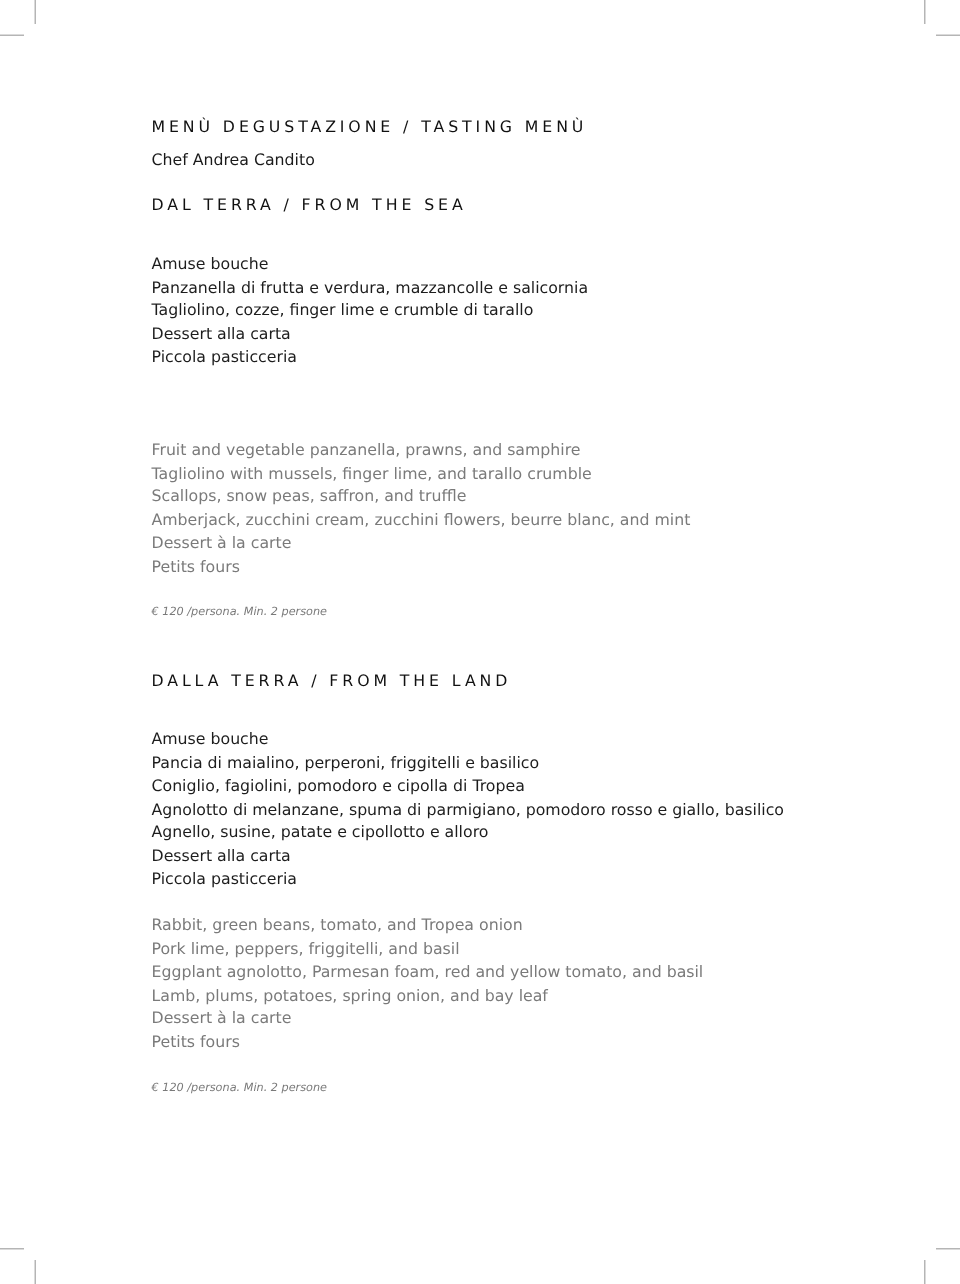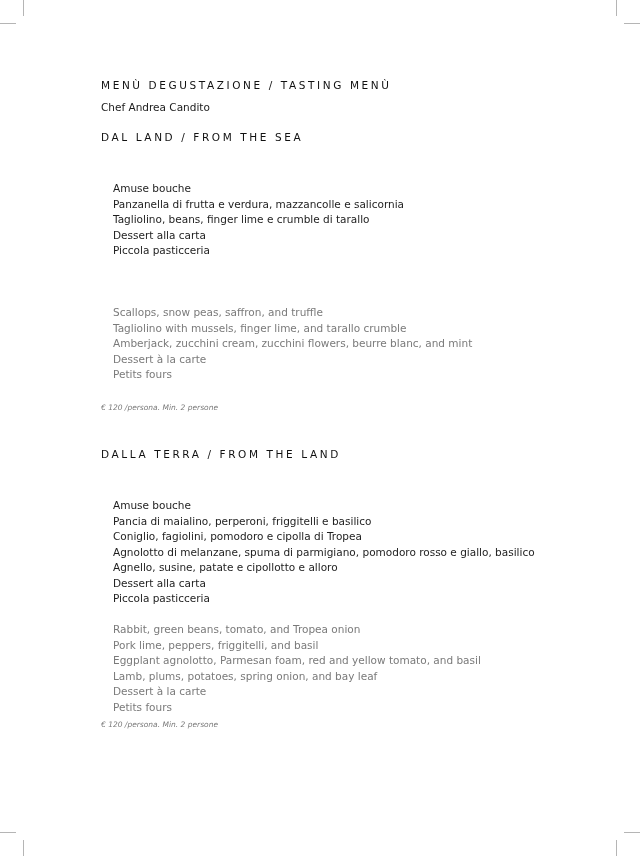--- a/index.html
+++ b/index.html
@@ -19,21 +19,21 @@
     }
     .chef {
       position: absolute; top: 101px; left: 0;
       font-size: 10.5px; color: #1a1a1a; white-space: nowrap; text-align: center;
     }
     .section-title {
       position: absolute; left: 0;
       font-size: 10.5px; letter-spacing: 2.6px; font-weight: 500; color: #111;
       white-space: nowrap;
     }
-    .list { position: absolute; left: 0; margin: 12px; padding: 0; list-style: none; }
+    .list { position: absolute; left: 0; margin: 0; padding: 0; list-style: none; }
     .list li { font-size: 10.5px; line-height: 15.5px; height: 15.5px; white-space: nowrap; }
     .it li { color: #1d1d1d; }
     .en li { color: #7a7a7a; }
     .price {
       position: absolute; left: 0;
       font-size: 7.5px; color: #7a7a7a; white-space: nowrap; font-style: italic;
     }
   </style>
 </head>
 <body>
@@ -44,31 +44,32 @@
 <div class="crop h" style="left:624px;top:23px;"></div>
 <div class="crop h" style="left:0;top:832px;"></div>
 <div class="crop v" style="left:23px;top:840px;"></div>
 <div class="crop h" style="left:624px;top:832px;"></div>
 <div class="crop v" style="left:616px;top:840px;"></div>
 
 <div class="page">
   <div class="title">MENÙ DEGUSTAZIONE / TASTING MENÙ</div>
   <div class="chef">Chef Andrea Candito</div>
 
-  <div class="section-title" style="top:131px;">DAL LAND / FROM THE SEA</div>
+  <div class="section-title" style="top:131px;">DAL TERRA / FROM THE SEA</div>
   <ul class="list it" style="top:169px;">
     <li>Amuse bouche</li>
     <li>Panzanella di frutta e verdura, mazzancolle e salicornia</li>
-    <li>Tagliolino, beans, finger lime e crumble di tarallo</li>
+    <li>Tagliolino, cozze, finger lime e crumble di tarallo</li>
     <li>Dessert alla carta</li>
     <li>Piccola pasticceria</li>
   </ul>
   <ul class="list en" style="top:293px;">
+    <li>Fruit and vegetable panzanella, prawns, and samphire</li>
+    <li>Tagliolino with mussels, finger lime, and tarallo crumble</li>
     <li>Scallops, snow peas, saffron, and truffle</li>
-    <li>Tagliolino with mussels, finger lime, and tarallo crumble</li>
     <li>Amberjack, zucchini cream, zucchini flowers, beurre blanc, and mint</li>
     <li>Dessert à la carte</li>
     <li>Petits fours</li>
   </ul>
   <div class="price" style="top:403px;">€ 120 /persona. Min. 2 persone</div>
 
   <div class="section-title" style="top:448px;">DALLA TERRA / FROM THE LAND</div>
   <ul class="list it" style="top:486px;">
     <li>Amuse bouche</li>
     <li>Pancia di maialino, perperoni, friggitelli e basilico</li>

